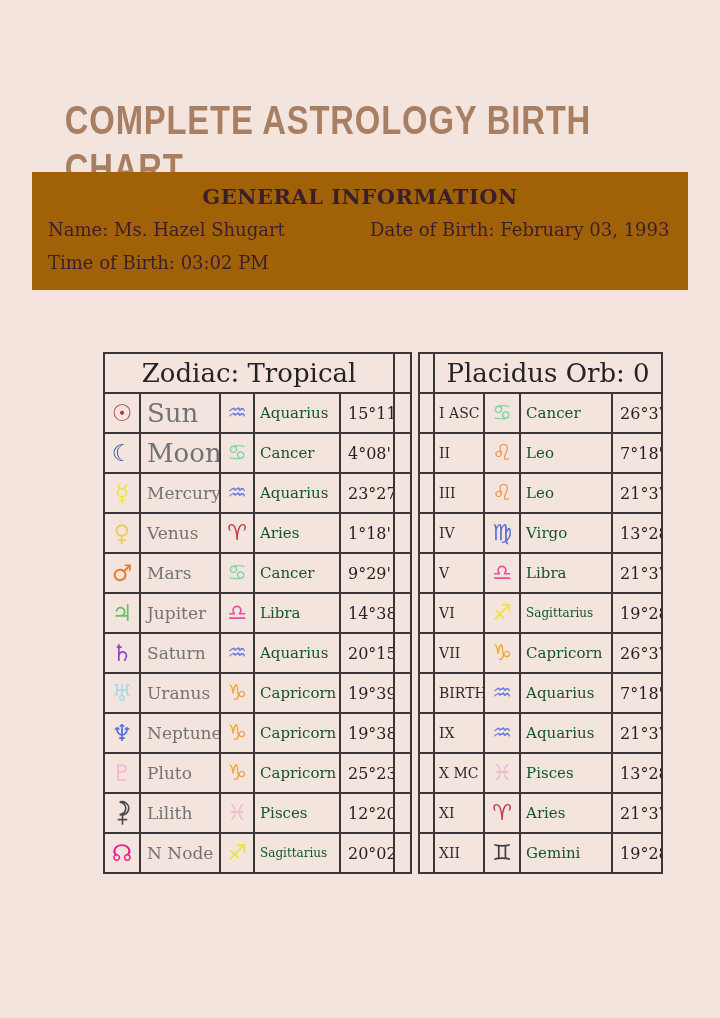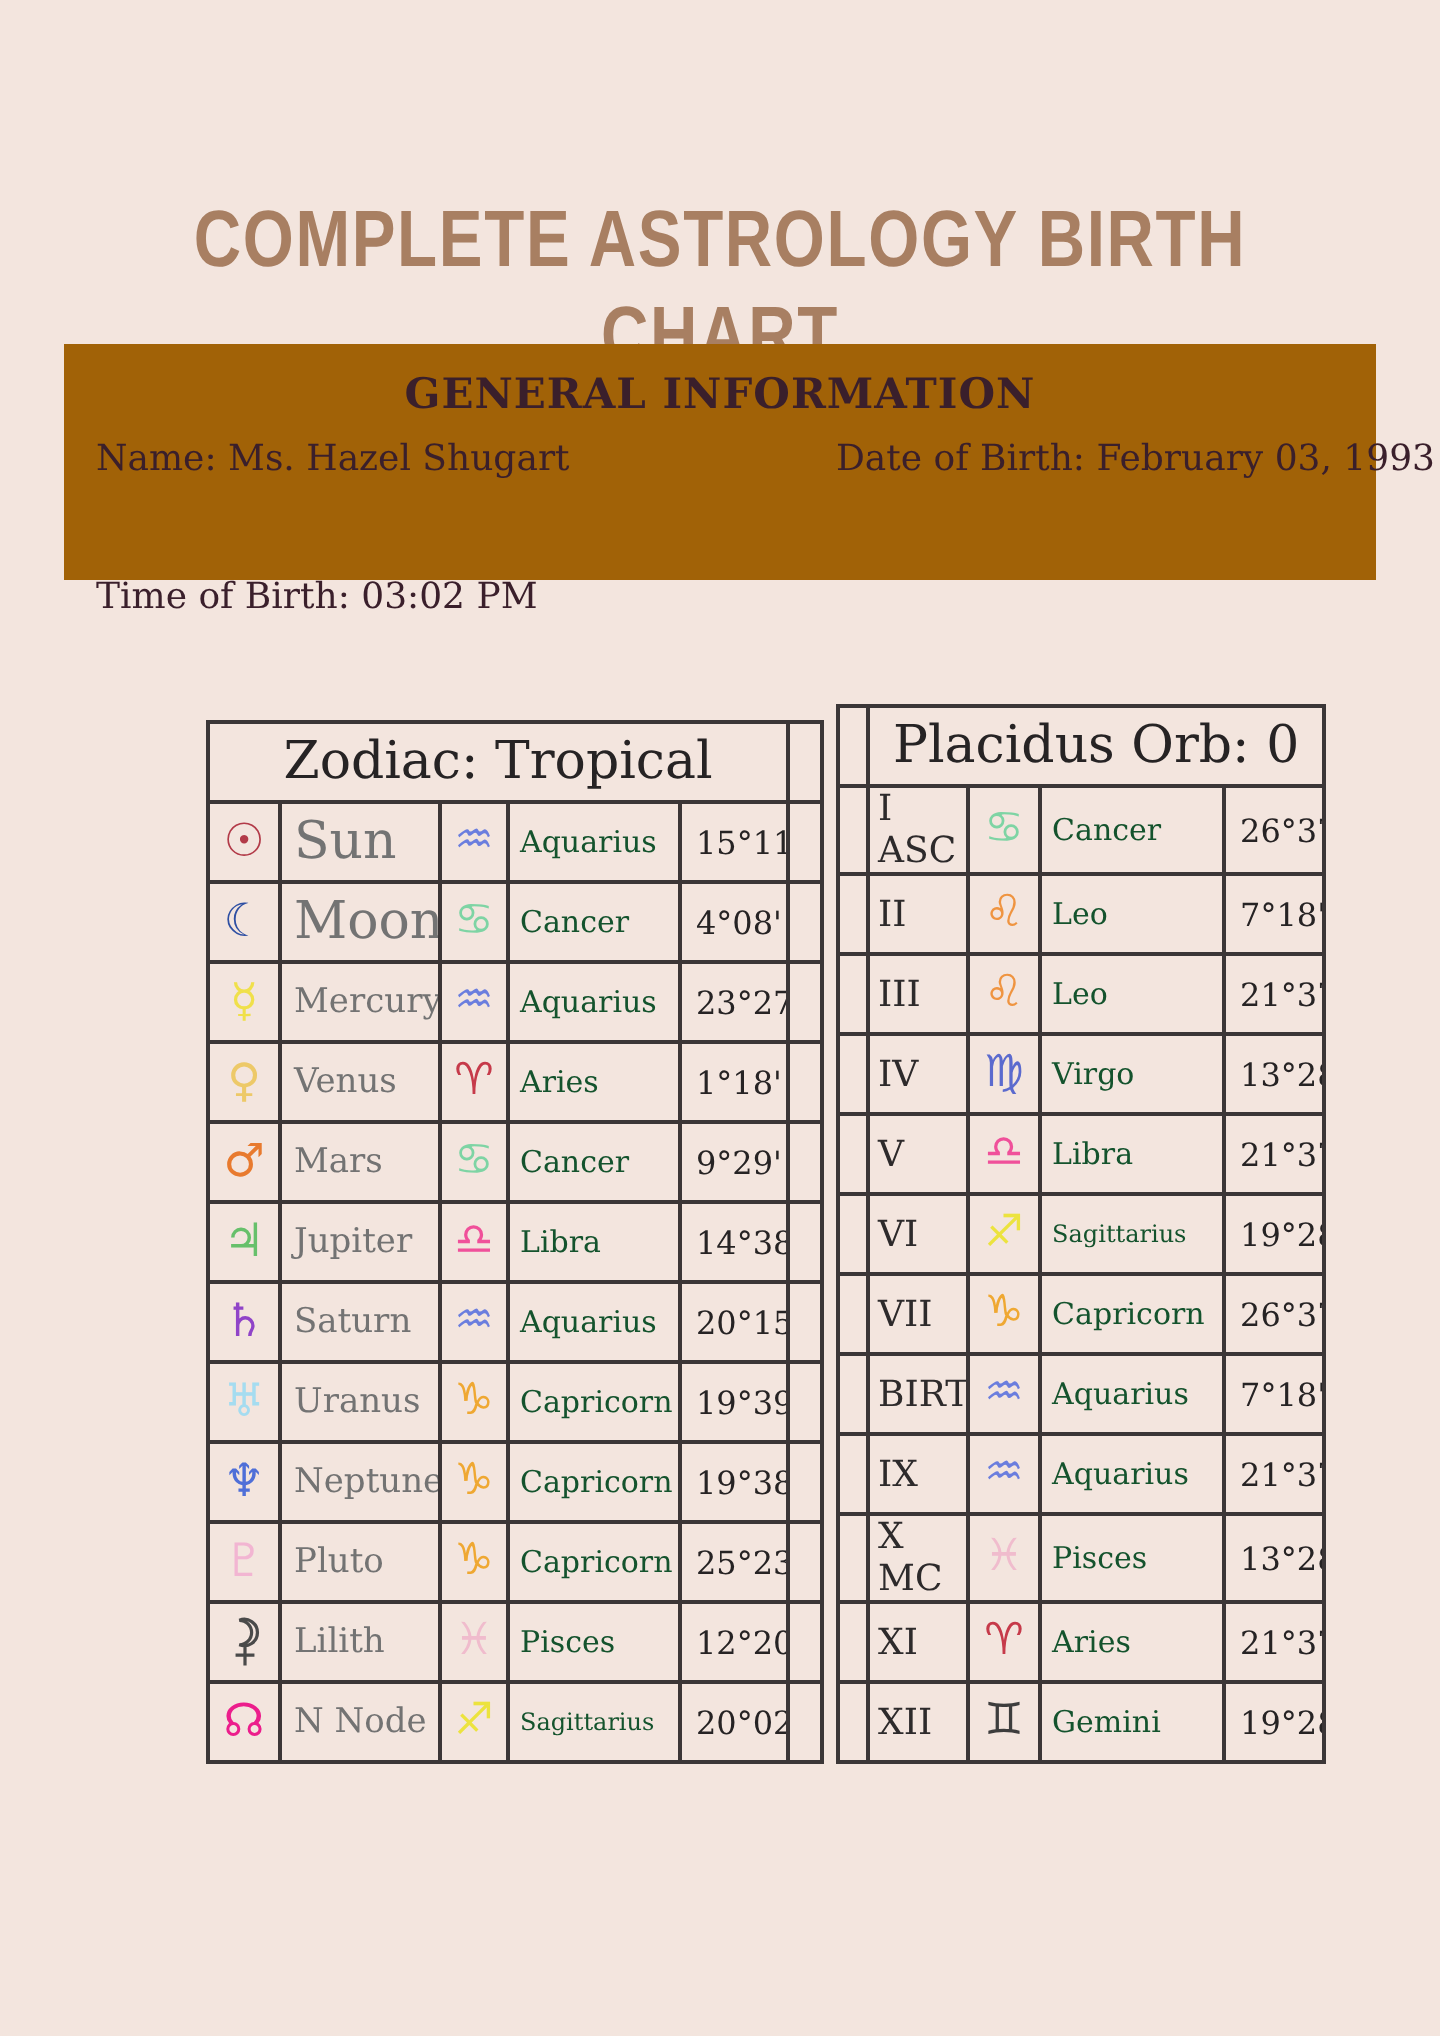--- a/index.html
+++ b/index.html
@@ -5,37 +5,37 @@
   html,body{margin:0;padding:0;}
   body{
     width:720px;height:1018px;
     background:#f3e5de;
     position:relative;
     font-family:"DejaVu Serif", serif;
     overflow:hidden;
   }
   .title{
     position:absolute;top:96px;left:0;width:720px;
-    text-align:center;margin:0;
+    margin:0;
     font-family:"Liberation Sans", sans-serif;
     font-weight:bold;font-size:40px;line-height:48px;
     color:#a87f62;
   }
   .title .condense{display:inline-block;transform:scaleX(.82);transform-origin:center;letter-spacing:1px;}
   .info-box{
     position:absolute;left:32px;top:172px;width:656px;height:118px;
     background:#a16207;
   }
   .info-heading{
     margin:12px 0 0 0;text-align:center;
     font-size:21px;font-weight:bold;color:#3a1f2b;letter-spacing:.5px;
   }
   .info-grid{
     display:grid;grid-template-columns:322px 1fr;
-    padding:10px 10px 0 16px;row-gap:12px;gap:48px;
+    padding:10px 10px 0 16px;row-gap:12px;
   }
   .info-field{margin:0;font-size:18px;color:#3a1f2b;white-space:nowrap;}
   .tables{
     position:absolute;left:103px;top:352px;
     display:flex;gap:6px;align-items:flex-end;
   }
   table{border-collapse:collapse;table-layout:fixed;}
   td,th{border:2px solid #3b3637;padding:0;overflow:hidden;}
   .ztable{width:307px;}
   .htable{width:243px;}
@@ -44,21 +44,21 @@
     font-size:26px;font-weight:500;color:#262324;
     text-align:center;font-family:"DejaVu Serif", serif;
   }
   td.glyph{text-align:center;font-family:"DejaVu Sans", sans-serif;font-size:22px;line-height:1;}
   td.pglyph{font-size:23px;}
   td.pname{font-size:17px;color:#737373;padding-left:6px;}
   td.pname.big{font-size:26px;}
   td.sname{font-size:15px;color:#14532d;padding-left:5px;margin-left:40px;}
   td.sname.small{font-size:12px;}
   td.deg{font-size:16px;font-weight:500;color:#262324;padding-left:7px;}
-  td.house{font-size:18px;color:#2d2a2b;padding-left:4px;}
+  td.house{font-size:14px;color:#2d2a2b;padding-left:4px;}
   td.spacer, th.spacercol{background:transparent;}
   .lilith-svg{display:inline-block;vertical-align:middle;}
 </style>
 </head>
 <body>
 
 <div class="page">
 
   <h1 class="title"><span class="condense">COMPLETE ASTROLOGY BIRTH CHART</span></h1>
 

